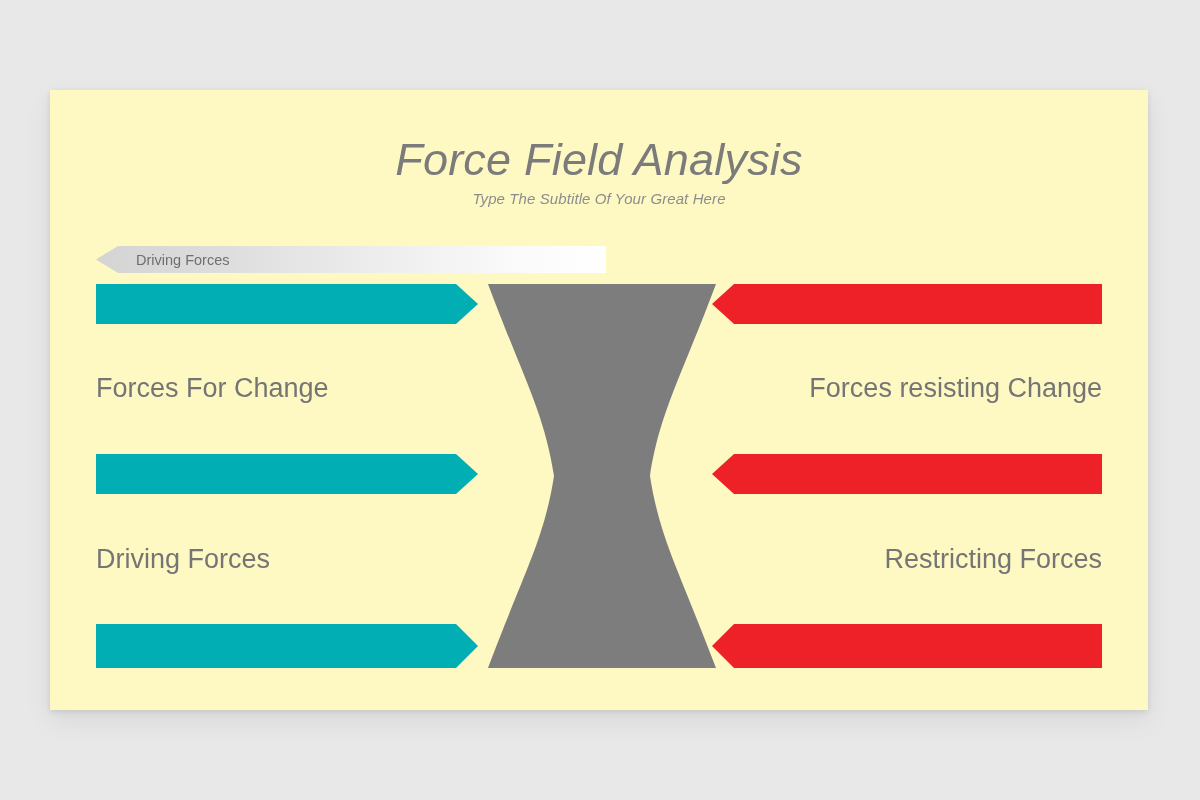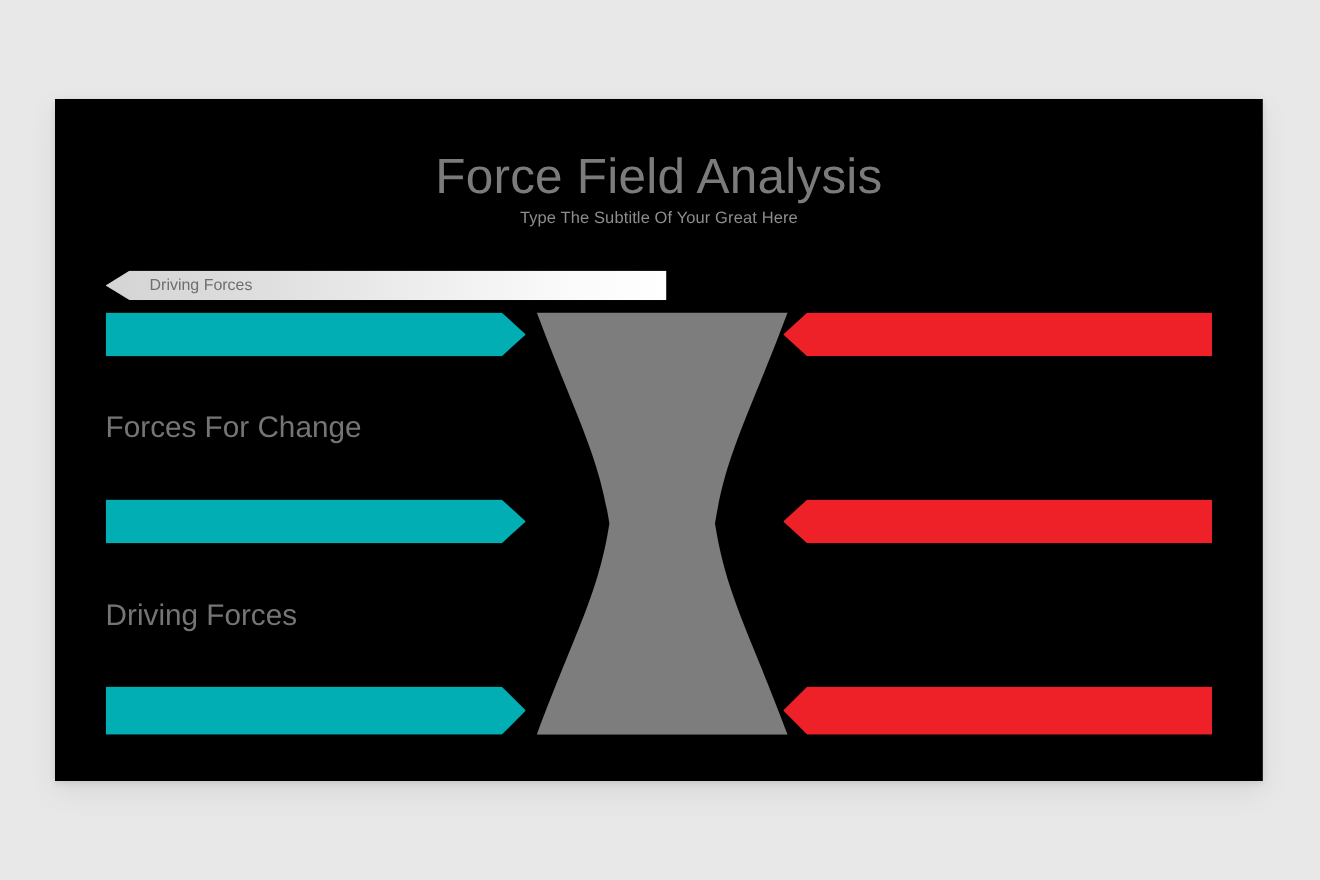--- a/index.html
+++ b/index.html
@@ -20,22 +20,23 @@
     width: 1200px;
     height: 800px;
   }
 
   #slide-card {
     position: absolute;
     left: 50px;
     top: 90px;
     width: 1098px;
     height: 620px;
-    background: #000000;
+    background: #fef9c3;
     box-shadow: 0 2px 6px rgba(0,0,0,0.10), 0 10px 26px rgba(0,0,0,0.07);
+    font-style: italic;
   }
 
   
   #title-block {
     position: absolute;
     left: 0;
     top: 45px;
     width: 100%;
     text-align: center;
   }
@@ -160,15 +161,17 @@
   <div class="bar bar-right bar-row-2"></div>
   <div class="bar bar-right bar-row-3"></div>
 
   <div id="hourglass">
     <svg width="236" height="384" viewBox="0 0 236 384" xmlns="http://www.w3.org/2000/svg">
       <path d="M4 0 L232 0 C 196 96, 176 128, 166 192 C 176 256, 196 288, 232 384 L4 384 C 40 288, 60 256, 70 192 C 60 128, 40 96, 4 0 Z" fill="#7d7d7d"></path>
     </svg>
   </div>
 
   <div class="body-label label-left  label-row-a">Forces For Change</div>
+  <div class="body-label label-right label-row-a">Forces resisting Change</div>
   <div class="body-label label-left  label-row-b">Driving Forces</div>
+  <div class="body-label label-right label-row-b">Restricting Forces</div>
 
 </div>
 
 </body></html>

